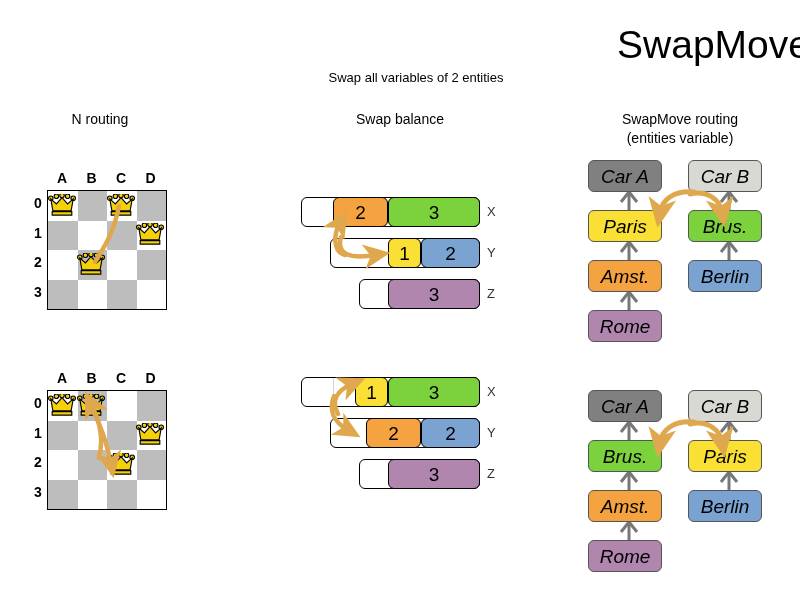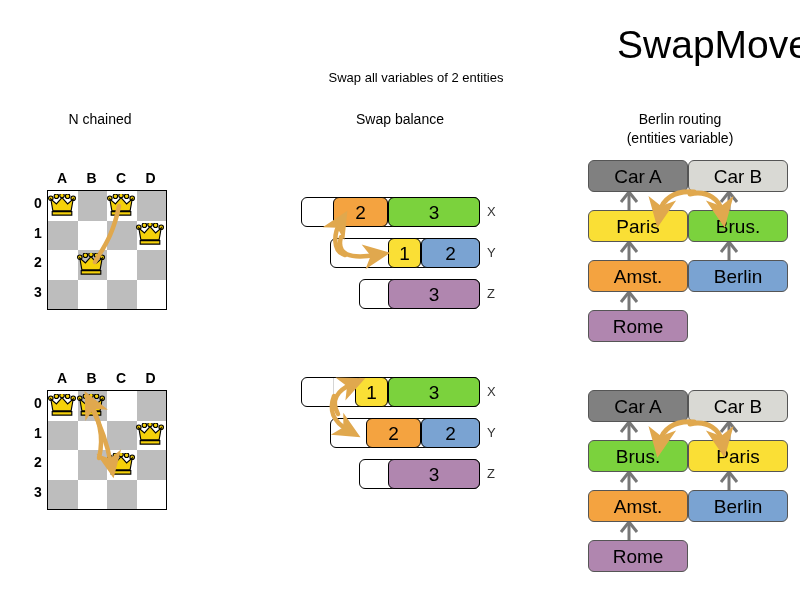--- a/index.html
+++ b/index.html
@@ -53,37 +53,37 @@
     font-size:19px;line-height:19px;color:#000;
   }
   .ghost{position:absolute;top:1px;height:28px;width:1px;background:#d5d5d5;}
   .cblabel{
     position:absolute;font-size:13px;line-height:30px;height:30px;color:#333;
   }
 
   
   .vr{position:absolute;}
   .vbox{
-    position:absolute;width:100px;height:32px;border:1.4px solid #555;
+    position:absolute;width:74px;height:32px;border:1.4px solid #555;
     border-radius:6px;box-sizing:border-box;display:flex;align-items:center;
-    justify-content:center;font-size:19px;line-height:19px;color:#000;
+    justify-content:center;font-size:19px;line-height:19px;color:#000;font-style:italic;
   }
   .vconn{position:absolute;left:0;top:0;overflow:visible;}
 
   .swaparrow{position:absolute;left:0;top:0;overflow:visible;}
 </style>
 </head>
 <body>
 
 <div id="title">SwapMove</div>
 <div id="subtitle">Swap all variables of 2 entities</div>
 
-<div class="section-title" style="left:20px;top:110px;width:160px;">N chained</div>
+<div class="section-title" style="left:20px;top:110px;width:160px;">N routing</div>
 <div class="section-title" style="left:320px;top:110px;width:160px;">Swap balance</div>
-<div class="section-title" style="left:600px;top:110px;width:160px;">Berlin routing</div>
+<div class="section-title" style="left:600px;top:110px;width:160px;">SwapMove routing</div>
 <div class="section-title" style="left:600px;top:129px;width:160px;">(entities variable)</div>
 
 <div class="chess" id="chess-before" style="left:47px;top:190px;">
   <div class="file" style="left:0px;">A</div>
   <div class="file" style="left:29.5px;">B</div>
   <div class="file" style="left:59px;">C</div>
   <div class="file" style="left:88.5px;">D</div>
 
   <div class="rank" style="top:5px;">0</div>
   <div class="rank" style="top:34.5px;">1</div>

